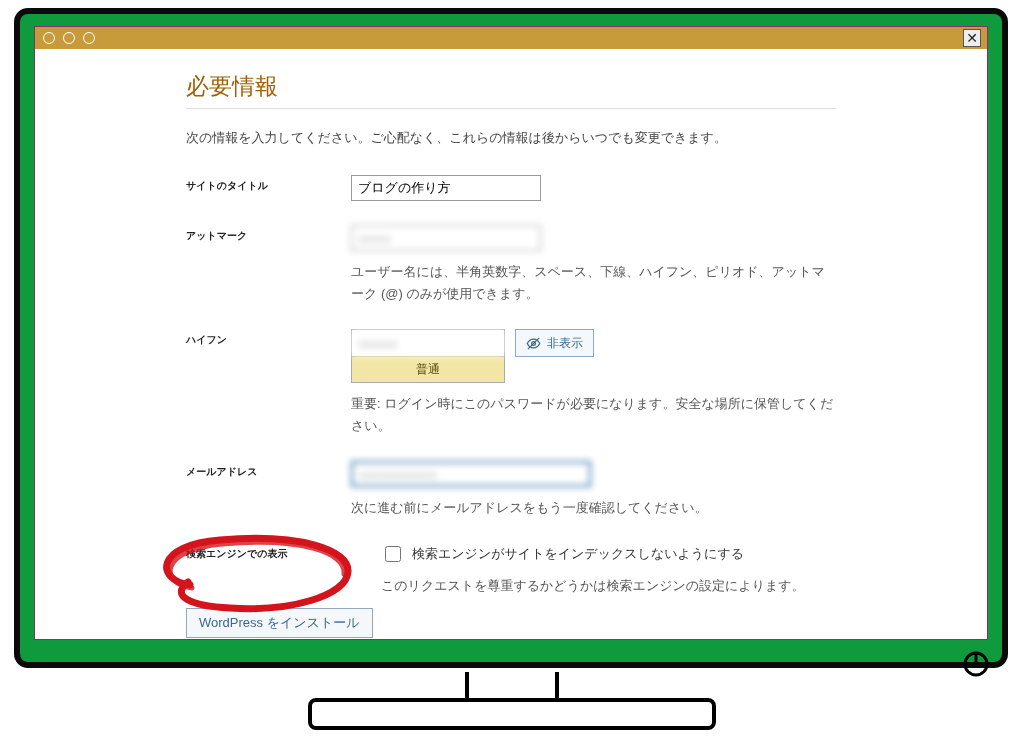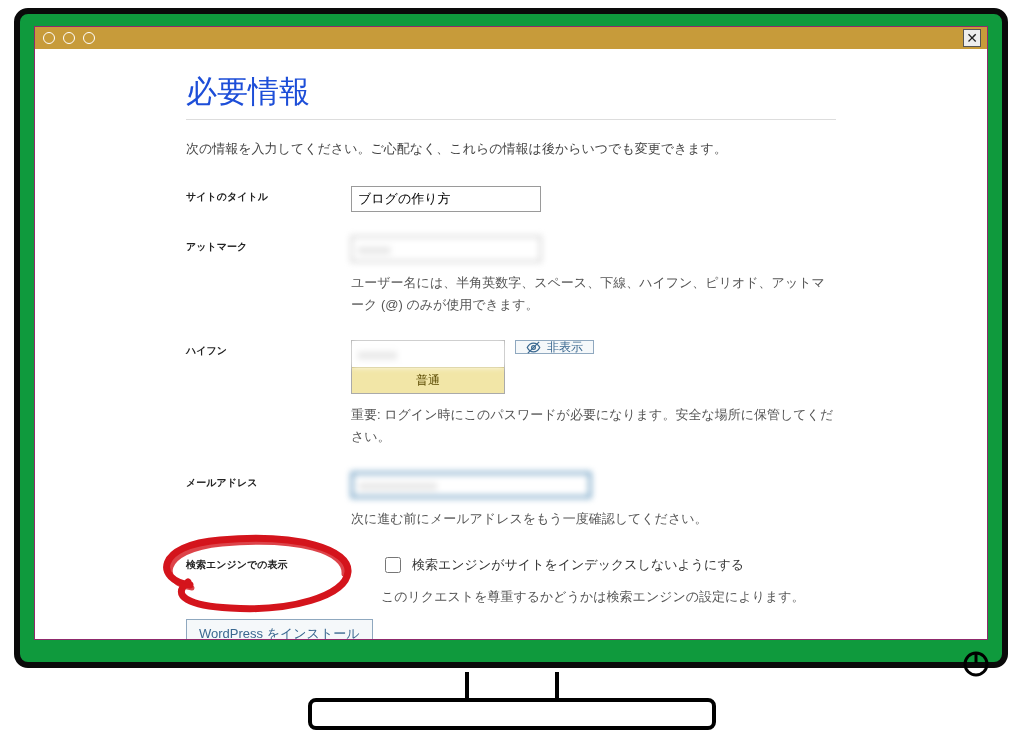--- a/index.html
+++ b/index.html
@@ -114,23 +114,23 @@
   }
 
   
   .wp-wrap {
     margin: 0 auto;
     max-width: 650px;
     padding: 22px 0 0 0;
     color: #333;
   }
   h1.section-title {
-    font-size: 31px;
+    font-size: 23px;
     font-weight: 400;
-    color: #1d4ed8;
+    color: #a16207;
     margin: 0 0 6px 0;
   }
   hr.sep {
     border: none;
     border-top: 1px solid #ddd;
     margin: 0 0 20px 0;
   }
   .intro {
     font-size: 13px;
     color: #444;
@@ -199,21 +199,21 @@
   .hide-btn {
     display: inline-flex;
     align-items: center;
     gap: 6px;
     border: 1px solid #8fa8bf;
     background: #f5f8fa;
     color: #3a6890;
     font-size: 12px;
     padding: 5px 10px;
     cursor: pointer;
-    height: 14px;
+    height: 28px;
     box-sizing: border-box;
   }
   .hide-btn svg { width: 15px; height: 15px; }
 
   .email-in {
     border: 2px solid #2f74a8 !important;
     width: 240px !important;
   }
 
   .chk-line {

